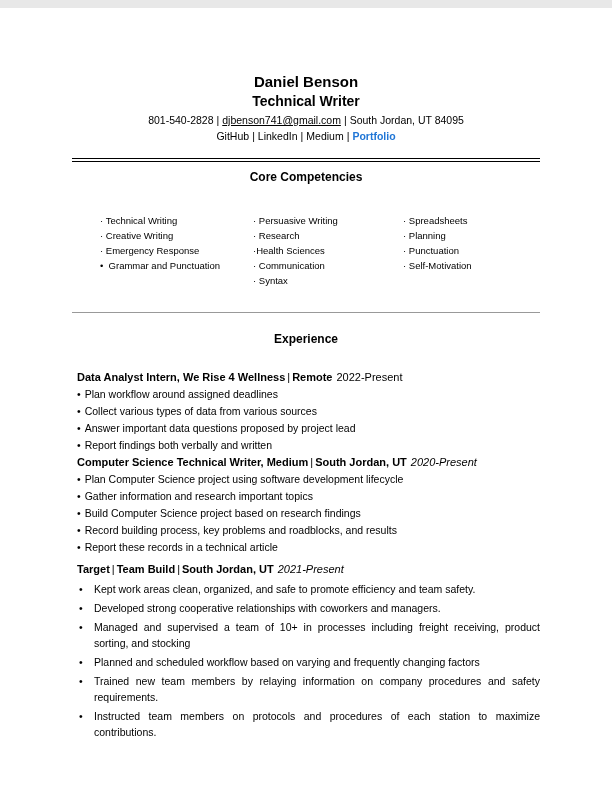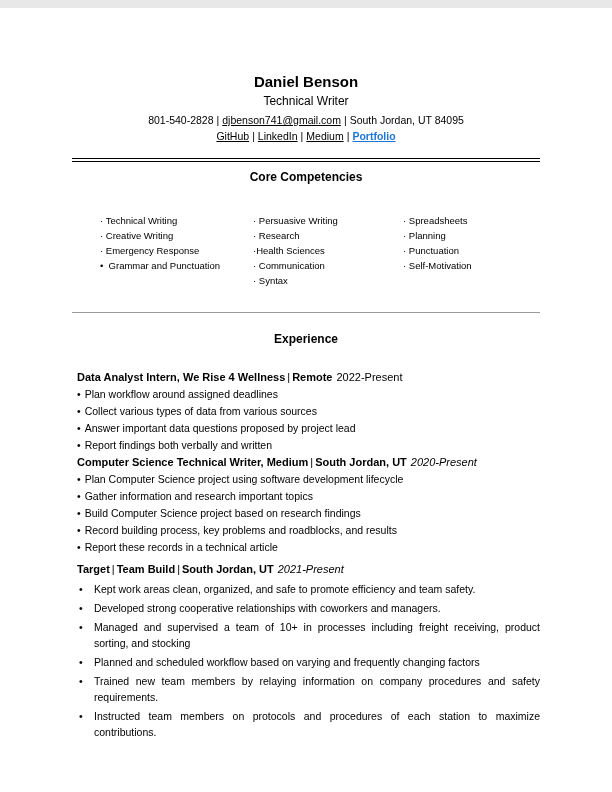--- a/index.html
+++ b/index.html
@@ -4,26 +4,26 @@
 <style>
   * { margin:0; padding:0; box-sizing:border-box; }
   html,body { background:#e8e8e8; }
   body { font-family:"Liberation Sans", sans-serif; color:#000; }
   .page {
     width:612px; height:792px; margin:8px auto; background:#ffffff;
     padding:64px 72px 0 72px; overflow:hidden;
   }
   .center { text-align:center; }
   .person-name { font-size:15px; font-weight:bold; line-height:19px; margin-bottom:3px; }
-  .person-title { font-size:12px; font-weight:normal; line-height:14px; margin-bottom:6px; }
+  .person-title { font-size:14px; font-weight:bold; line-height:14px; margin-bottom:6px; }
   .contact-line { font-size:10.5px; line-height:13px; margin-bottom:3px; }
   .links-line { font-size:10.5px; line-height:13px; }
   .sep { padding:0 3px; }
   .ul { text-decoration:underline; }
-  .link { text-decoration:underline; color:#000; cursor:pointer;text-align:center; }
+  .link { color:#000; cursor:pointer;text-align:center; }
   .link-accent { color:#2076d6; font-weight:bold; }
   .rule-double { margin-top:15px; height:4px; border-top:1.5px solid #000; border-bottom:1px solid #000; }
   .section-heading { font-size:12px; font-weight:bold; line-height:15px; text-align:center; }
   .cc-heading { margin-top:8px; }
   .cc-grid { display:grid; grid-template-columns:153px 150px 1fr; margin-left:28px; margin-top:28px; }
   .cc-item { font-size:9.5px; line-height:15px; white-space:pre; }
   .divider { border-top:1px solid #999; margin-top:24px; }
   .exp-heading { margin-top:19px; }
   .jobs { margin-top:22px; padding-left:5px; font-size:10.5px; }
   .job-h { font-weight:bold; font-size:11px; line-height:17px; }

